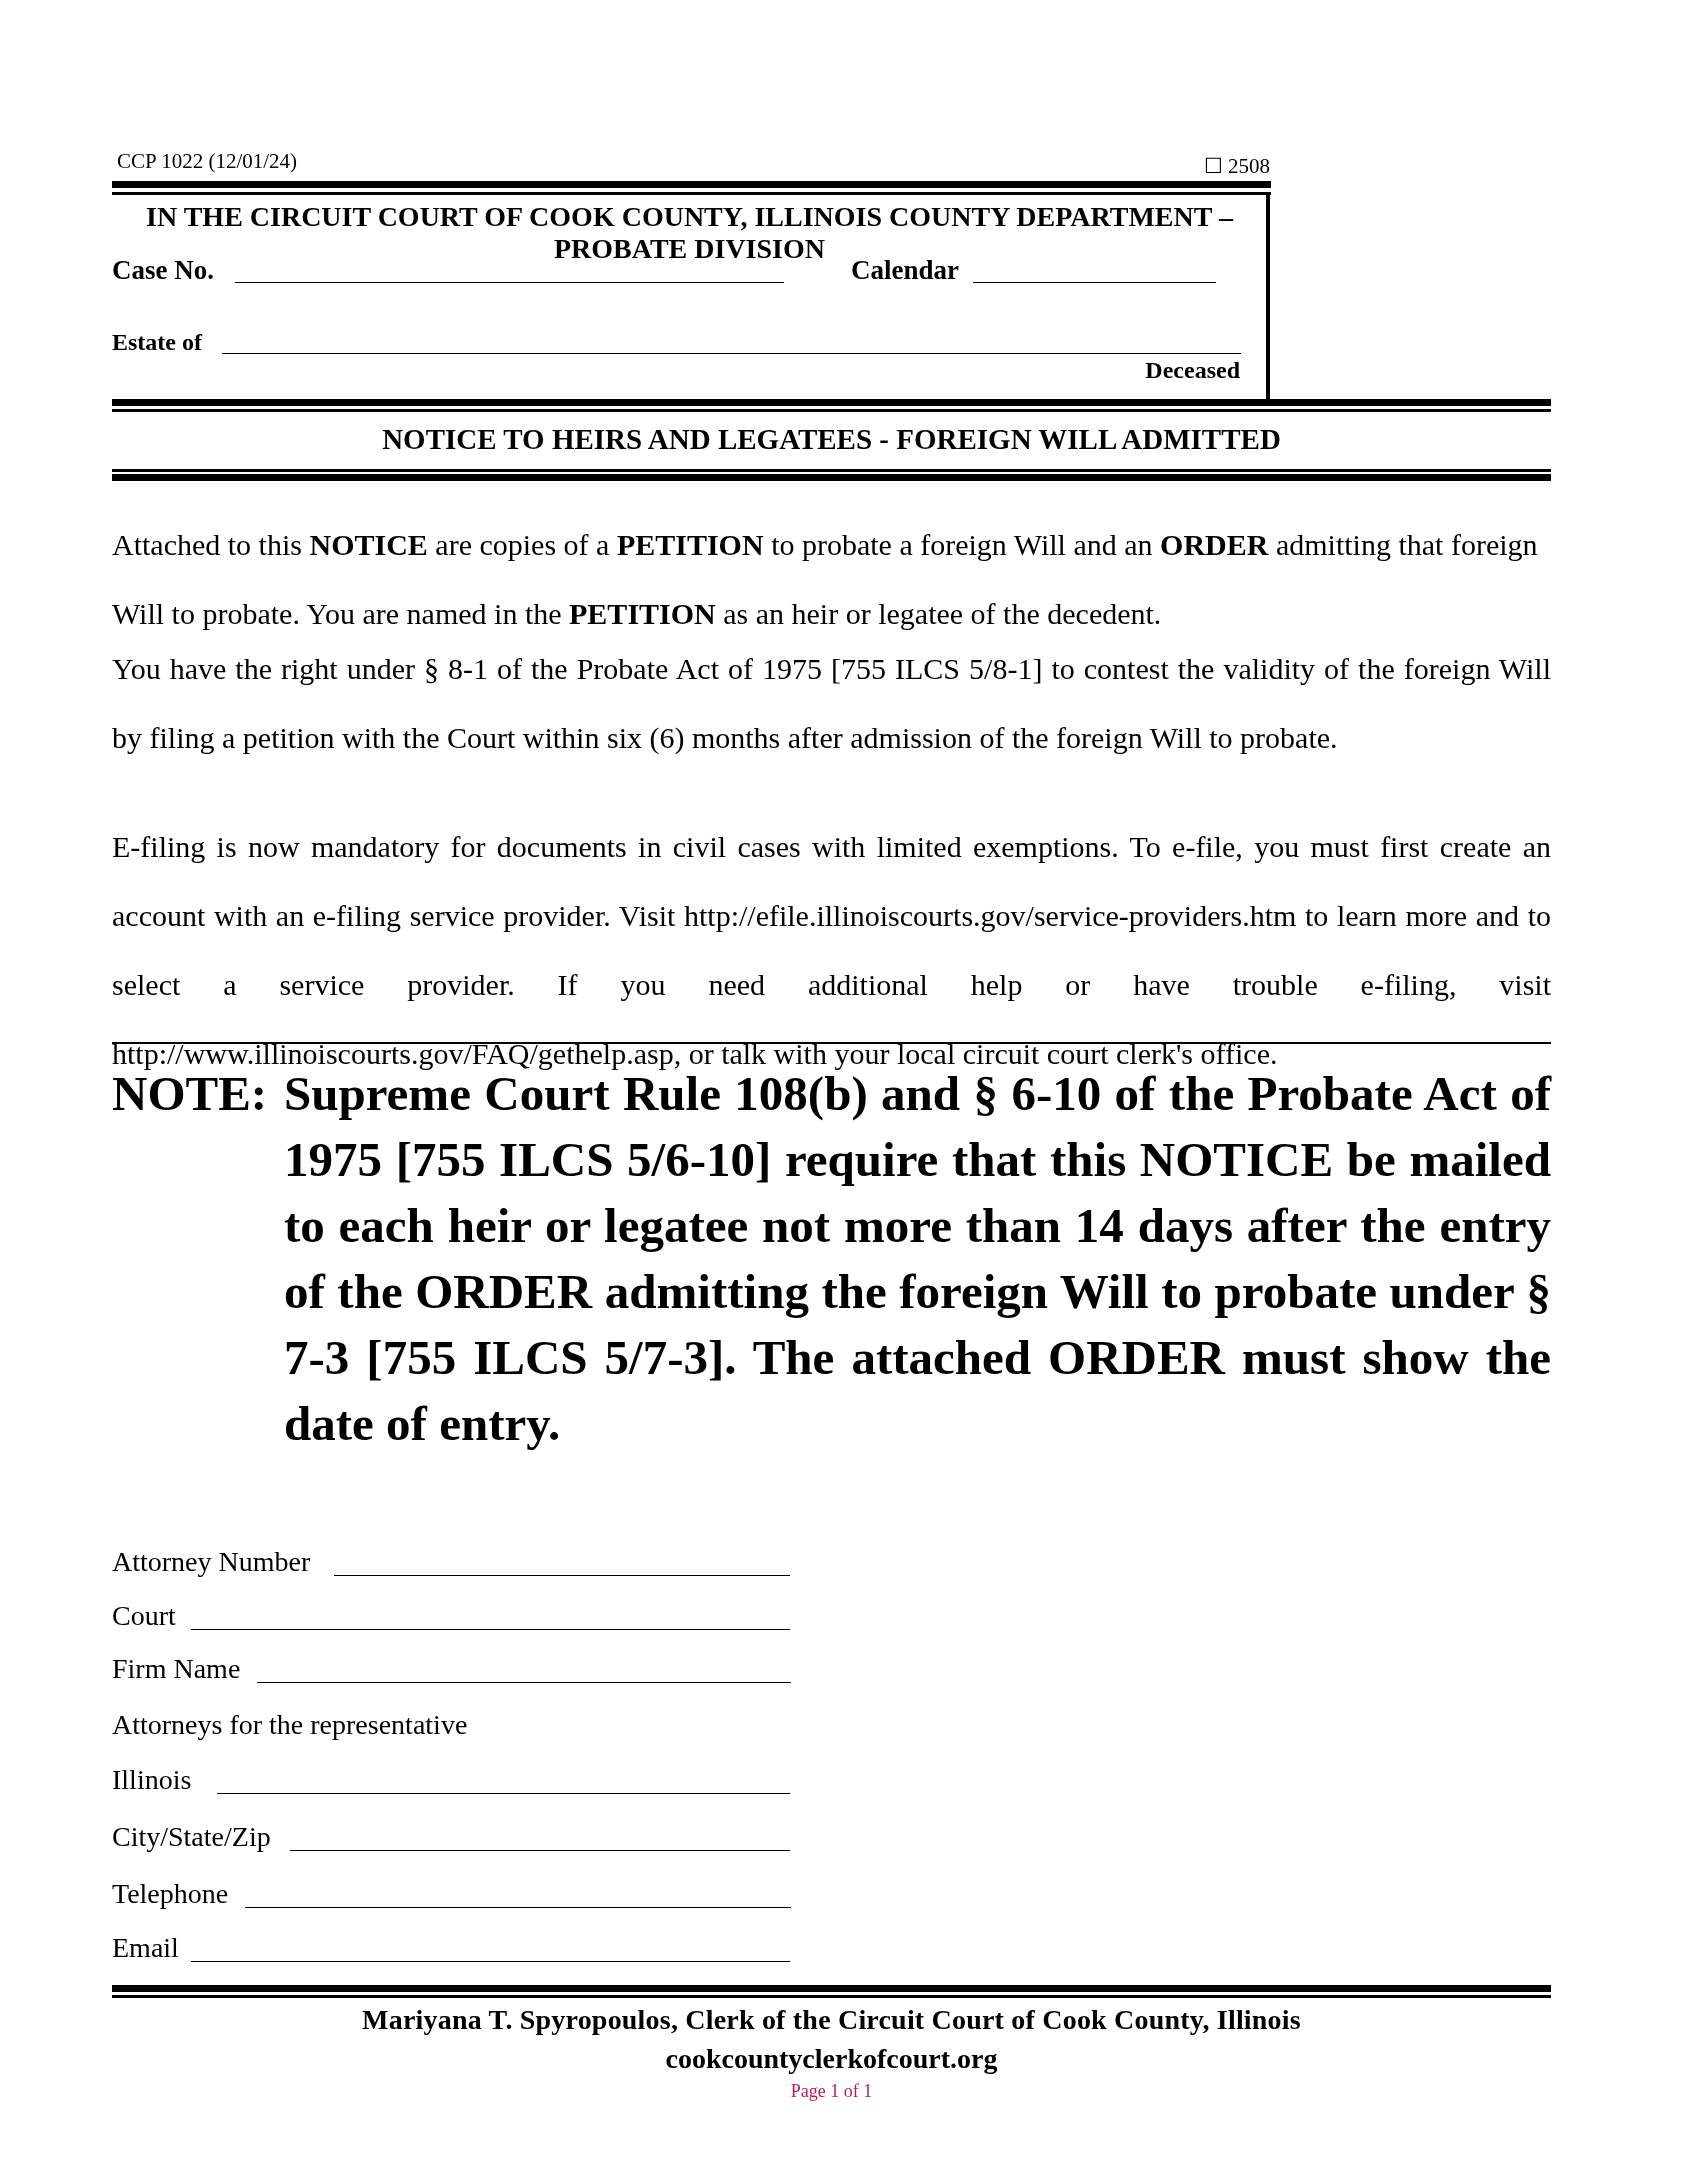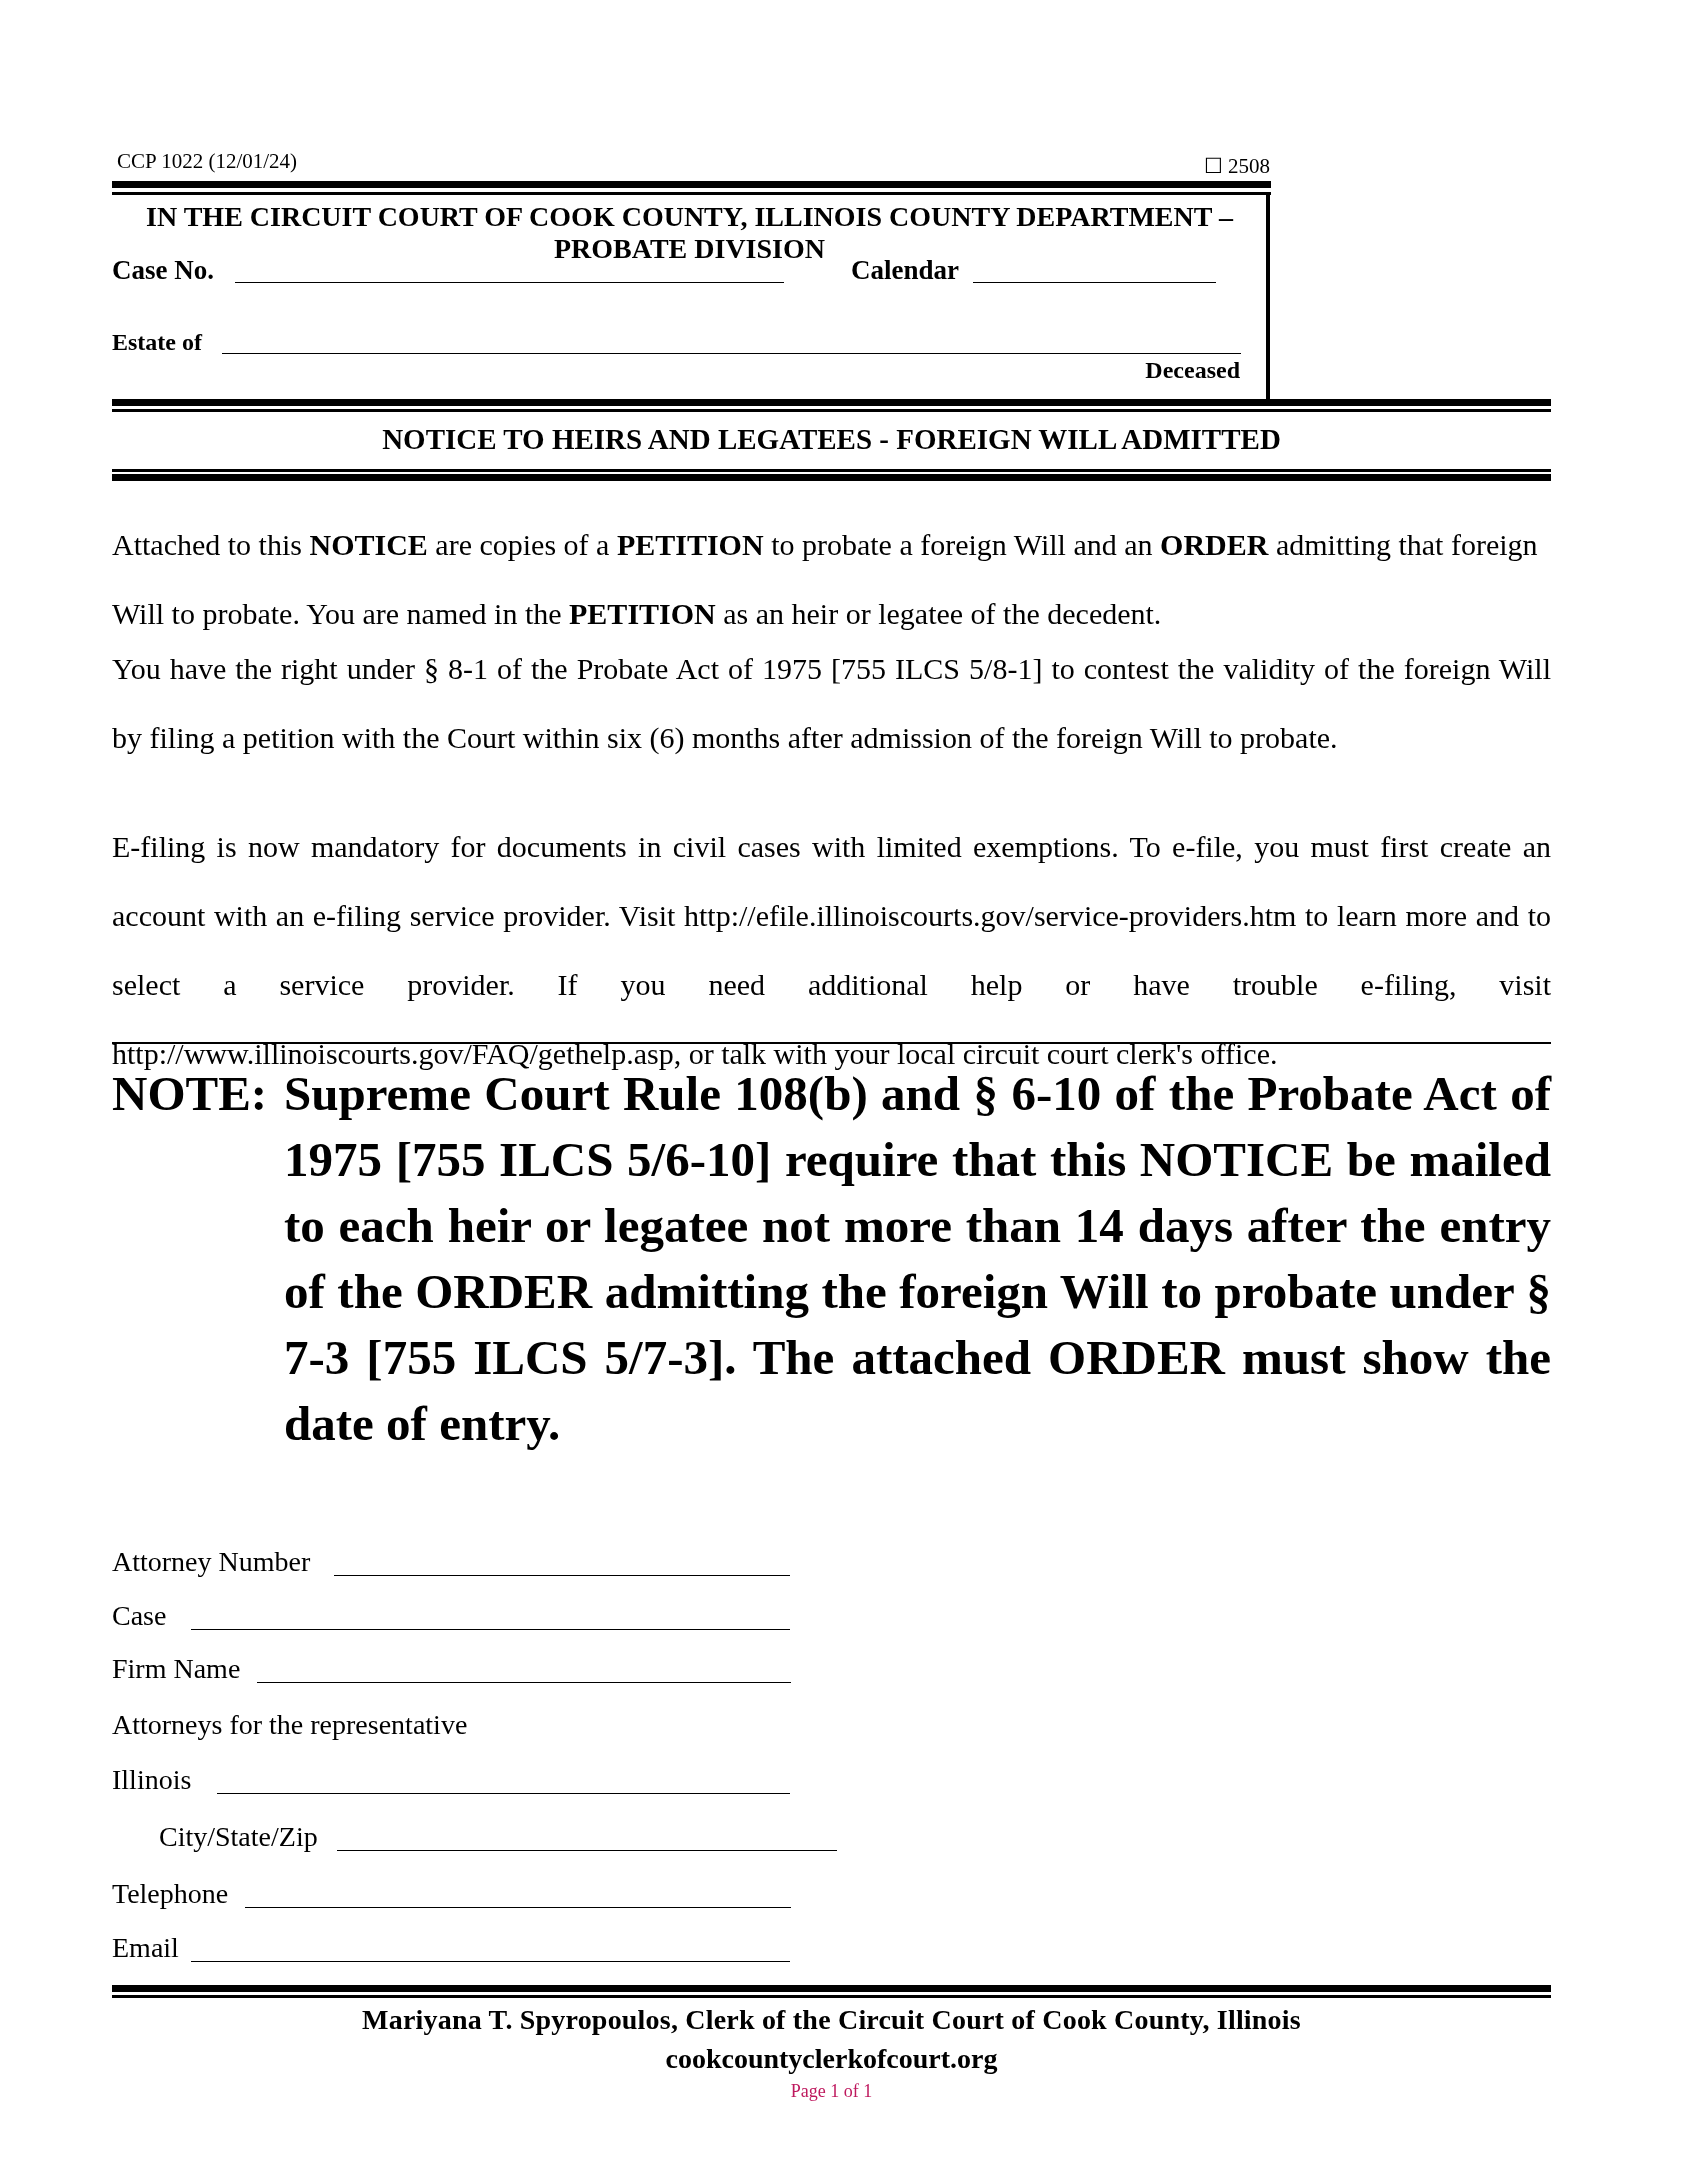--- a/index.html
+++ b/index.html
@@ -92,35 +92,35 @@
 <div class="note">
   <span class="note-label">NOTE:</span>
   <div class="note-body">Supreme Court Rule 108(b) and § 6-10 of the Probate Act of 1975 [755 ILCS 5/6-10] require that this NOTICE be mailed to each heir or legatee not more than 14 days after the entry of the ORDER admitting the foreign Will to probate under § 7-3 [755 ILCS 5/7-3]. The attached ORDER must show the date of entry.</div>
 </div>
 
 <div class="atty-row" style="top:1538px; width:678px;">
   <span class="lbl">Attorney Number</span>
   <div class="blank" style="left:222px; bottom:2px; width:456px;"></div>
 </div>
 <div class="atty-row" style="top:1592px; width:678px;">
-  <span class="lbl">Case</span>
+  <span class="lbl">Court</span>
   <div class="blank" style="left:79px; bottom:2px; width:599px;"></div>
 </div>
 <div class="atty-row" style="top:1645px; width:678px;">
   <span class="lbl">Firm Name</span>
   <div class="blank" style="left:145px; bottom:2px; width:534px;"></div>
 </div>
 <div class="atty-row" style="top:1701px; width:678px;text-align:center;">
   <span class="lbl">Attorneys for the representative</span>
 </div>
 <div class="atty-row" style="top:1756px; width:678px;">
   <span class="lbl">Illinois</span>
   <div class="blank" style="left:105px; bottom:2px; width:573px;"></div>
 </div>
-<div class="atty-row" style="top:1813px; width:678px;margin-left:47px;">
+<div class="atty-row" style="top:1813px; width:678px;">
   <span class="lbl">City/State/Zip</span>
   <div class="blank" style="left:178px; bottom:2px; width:500px;"></div>
 </div>
 <div class="atty-row" style="top:1870px; width:678px;">
   <span class="lbl">Telephone</span>
   <div class="blank" style="left:133px; bottom:2px; width:546px;"></div>
 </div>
 <div class="atty-row" style="top:1924px; width:678px;">
   <span class="lbl">Email</span>
   <div class="blank" style="left:79px; bottom:2px; width:599px;"></div>

